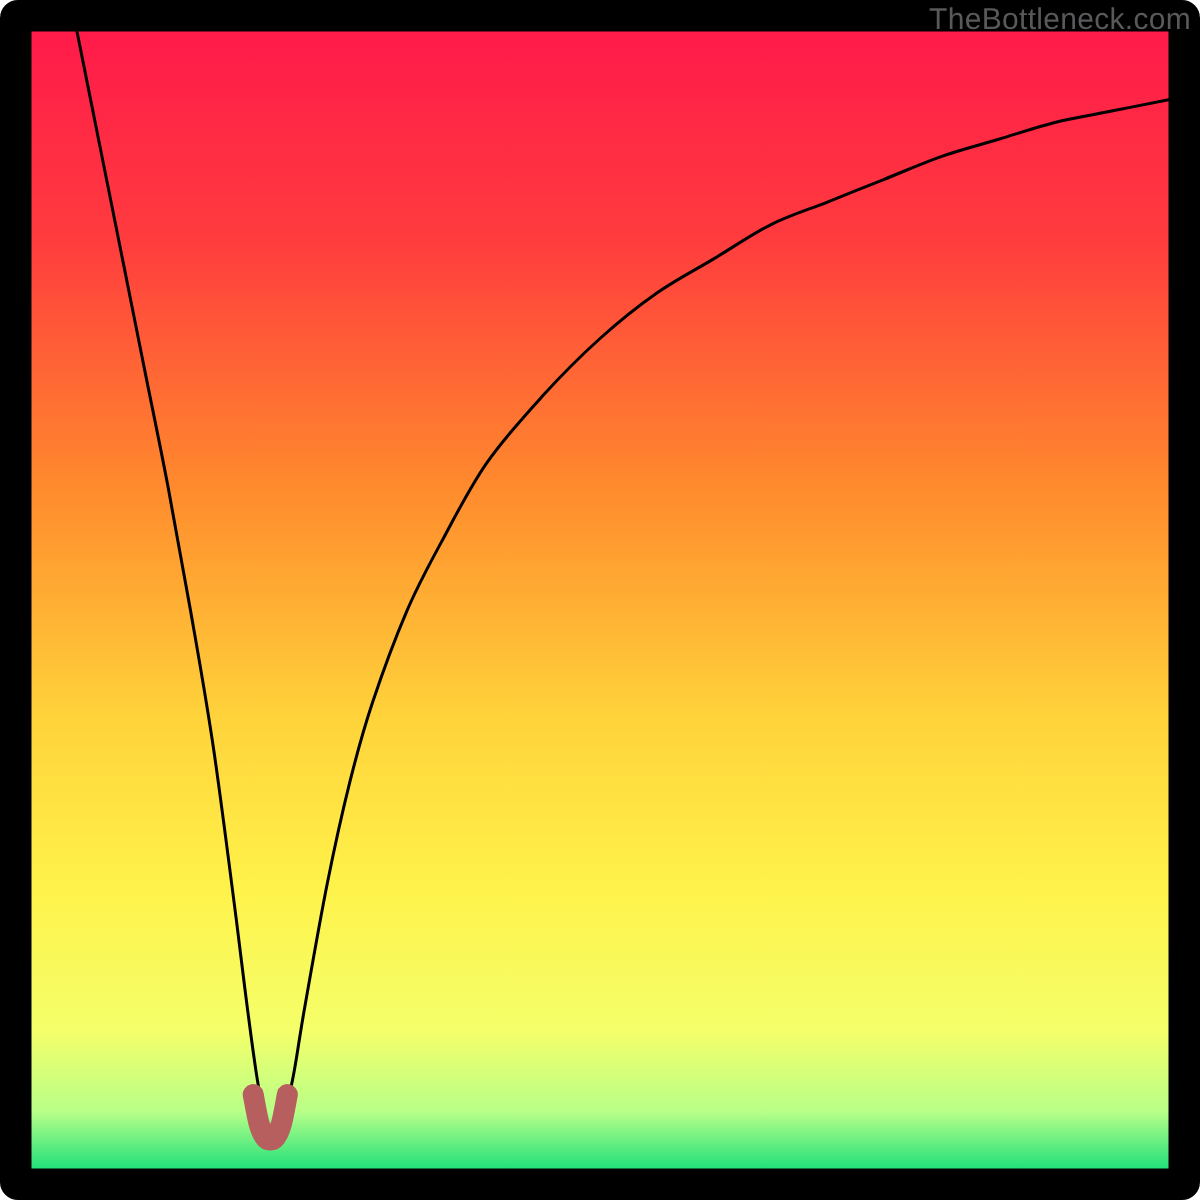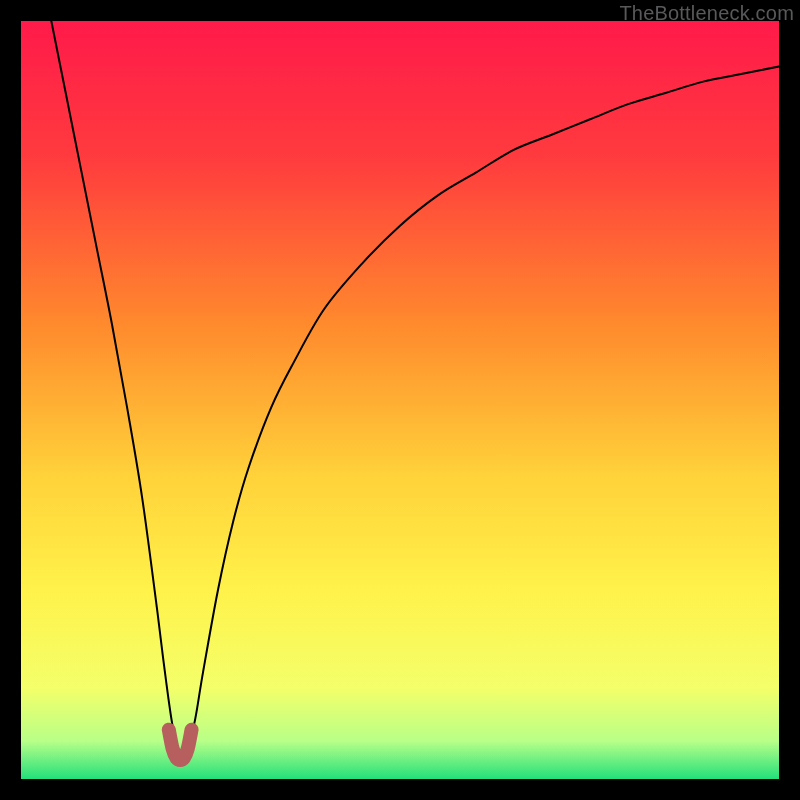--- a/index.html
+++ b/index.html
@@ -2,20 +2,21 @@
 <html><head>
 <meta charset="utf-8">
 <style>
   * { margin: 0; padding: 0; box-sizing: border-box; }
   html, body { width: 800px; height: 800px; overflow: hidden; }
   #frame {
     position: relative;
     width: 800px;
     height: 800px;
     background: #000;
+    border-radius: 12px;
   }
   #plot-area {
     position: absolute;
     left: 21px;
     top: 21px;
     width: 758px;
     height: 758px;
     
   }
   #watermark {

